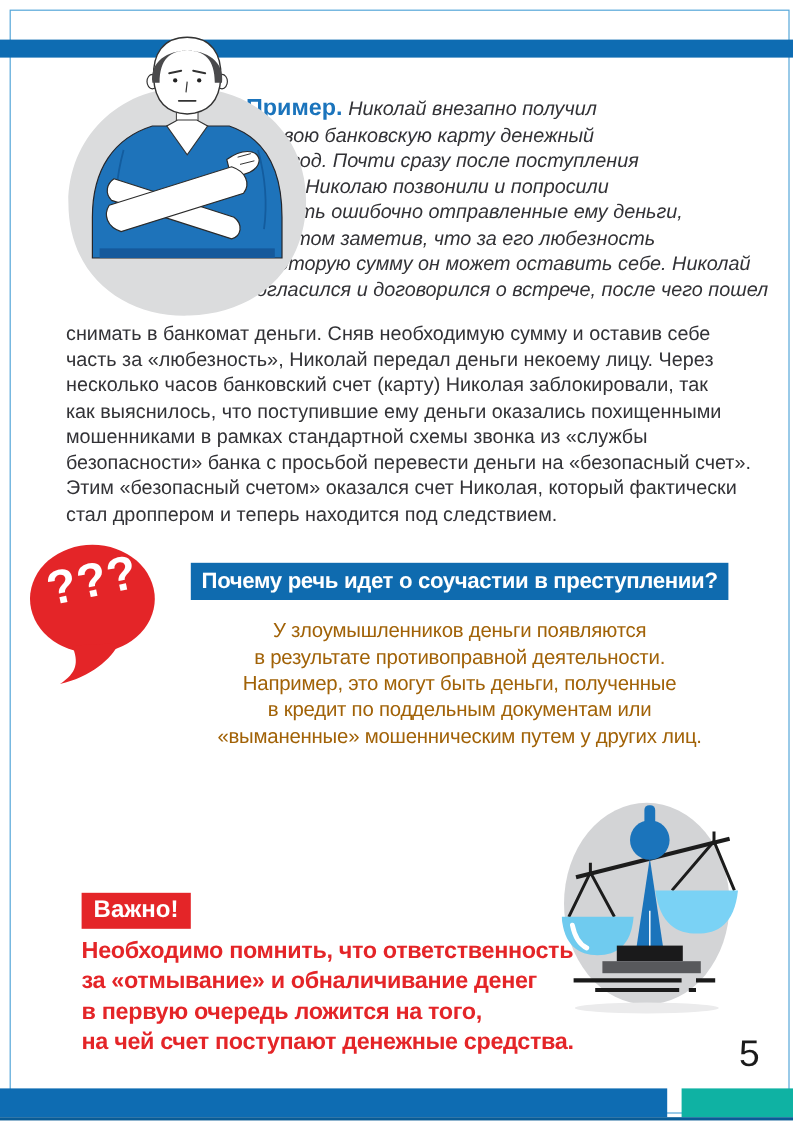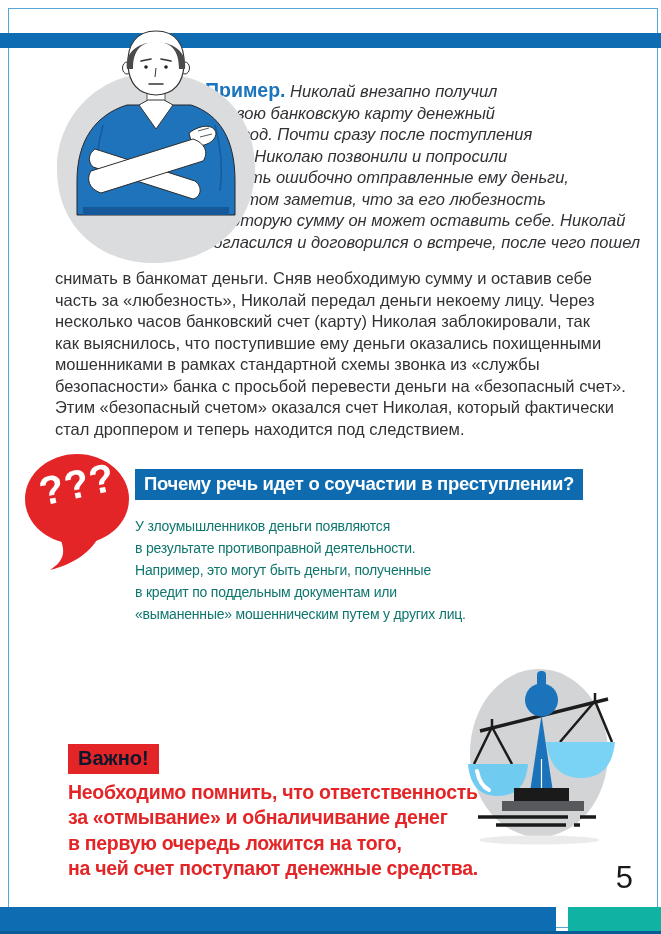--- a/index.html
+++ b/index.html
@@ -29,39 +29,39 @@
 
   
   .question{position:absolute;left:22px;top:452px;right:30px;z-index:2;}
   .bubble{position:absolute;left:0;top:0;width:112px;height:120px;}
   .bubble svg{position:absolute;left:0;top:0;}
   .marks{
     position:absolute;left:0;top:12px;width:110px;text-align:center;
     transform:rotate(-12deg);font-weight:bold;font-size:40px;color:#ffffff;
     letter-spacing:1px;line-height:40px;
   }
-  .q-content{margin-left:113px;}
+  .q-content{margin-left:113px;text-align:center;}
   .q-header{
     display:inline-block;margin-top:17px;padding:4px 9px 5px 9px;
     background:#0f6baf;color:#ffffff;font-weight:bold;font-size:18.5px;
     letter-spacing:-0.3px;
   }
   .q-p{
     margin:15px 0 0 0;white-space:pre;
-    font-size:14px;line-height:22px;color:#0f766e;letter-spacing:-0.2px;
+    font-size:17px;line-height:22px;color:#a16207;letter-spacing:-0.2px;
   }
   .q-p + .q-p{margin-top:11px;}
 
   
   .scales{position:absolute;left:468px;top:664px;width:150px;height:190px;z-index:2;}
 
   
   .important{position:absolute;left:68px;top:744px;width:430px;z-index:2;}
   .badge{
-    display:inline-block;background:#e42528;color:#0f172a;
+    display:inline-block;background:#e42528;color:#ffffff;
     font-weight:bold;font-size:20px;padding:3px 10px 4px 10px;
   }
   .imp-text{
     margin:6px 0 0 0;white-space:pre;color:#e42528;font-weight:bold;
     font-size:19.5px;line-height:25.3px;letter-spacing:-0.3px;
   }
 
   .page-number{position:absolute;top:860px;right:28px;font-size:31px;color:#1a1a1a;z-index:2;}
 
   .bar-blue{position:absolute;left:0;top:907px;width:556px;height:24px;background:#0e6cb2;z-index:4;}

